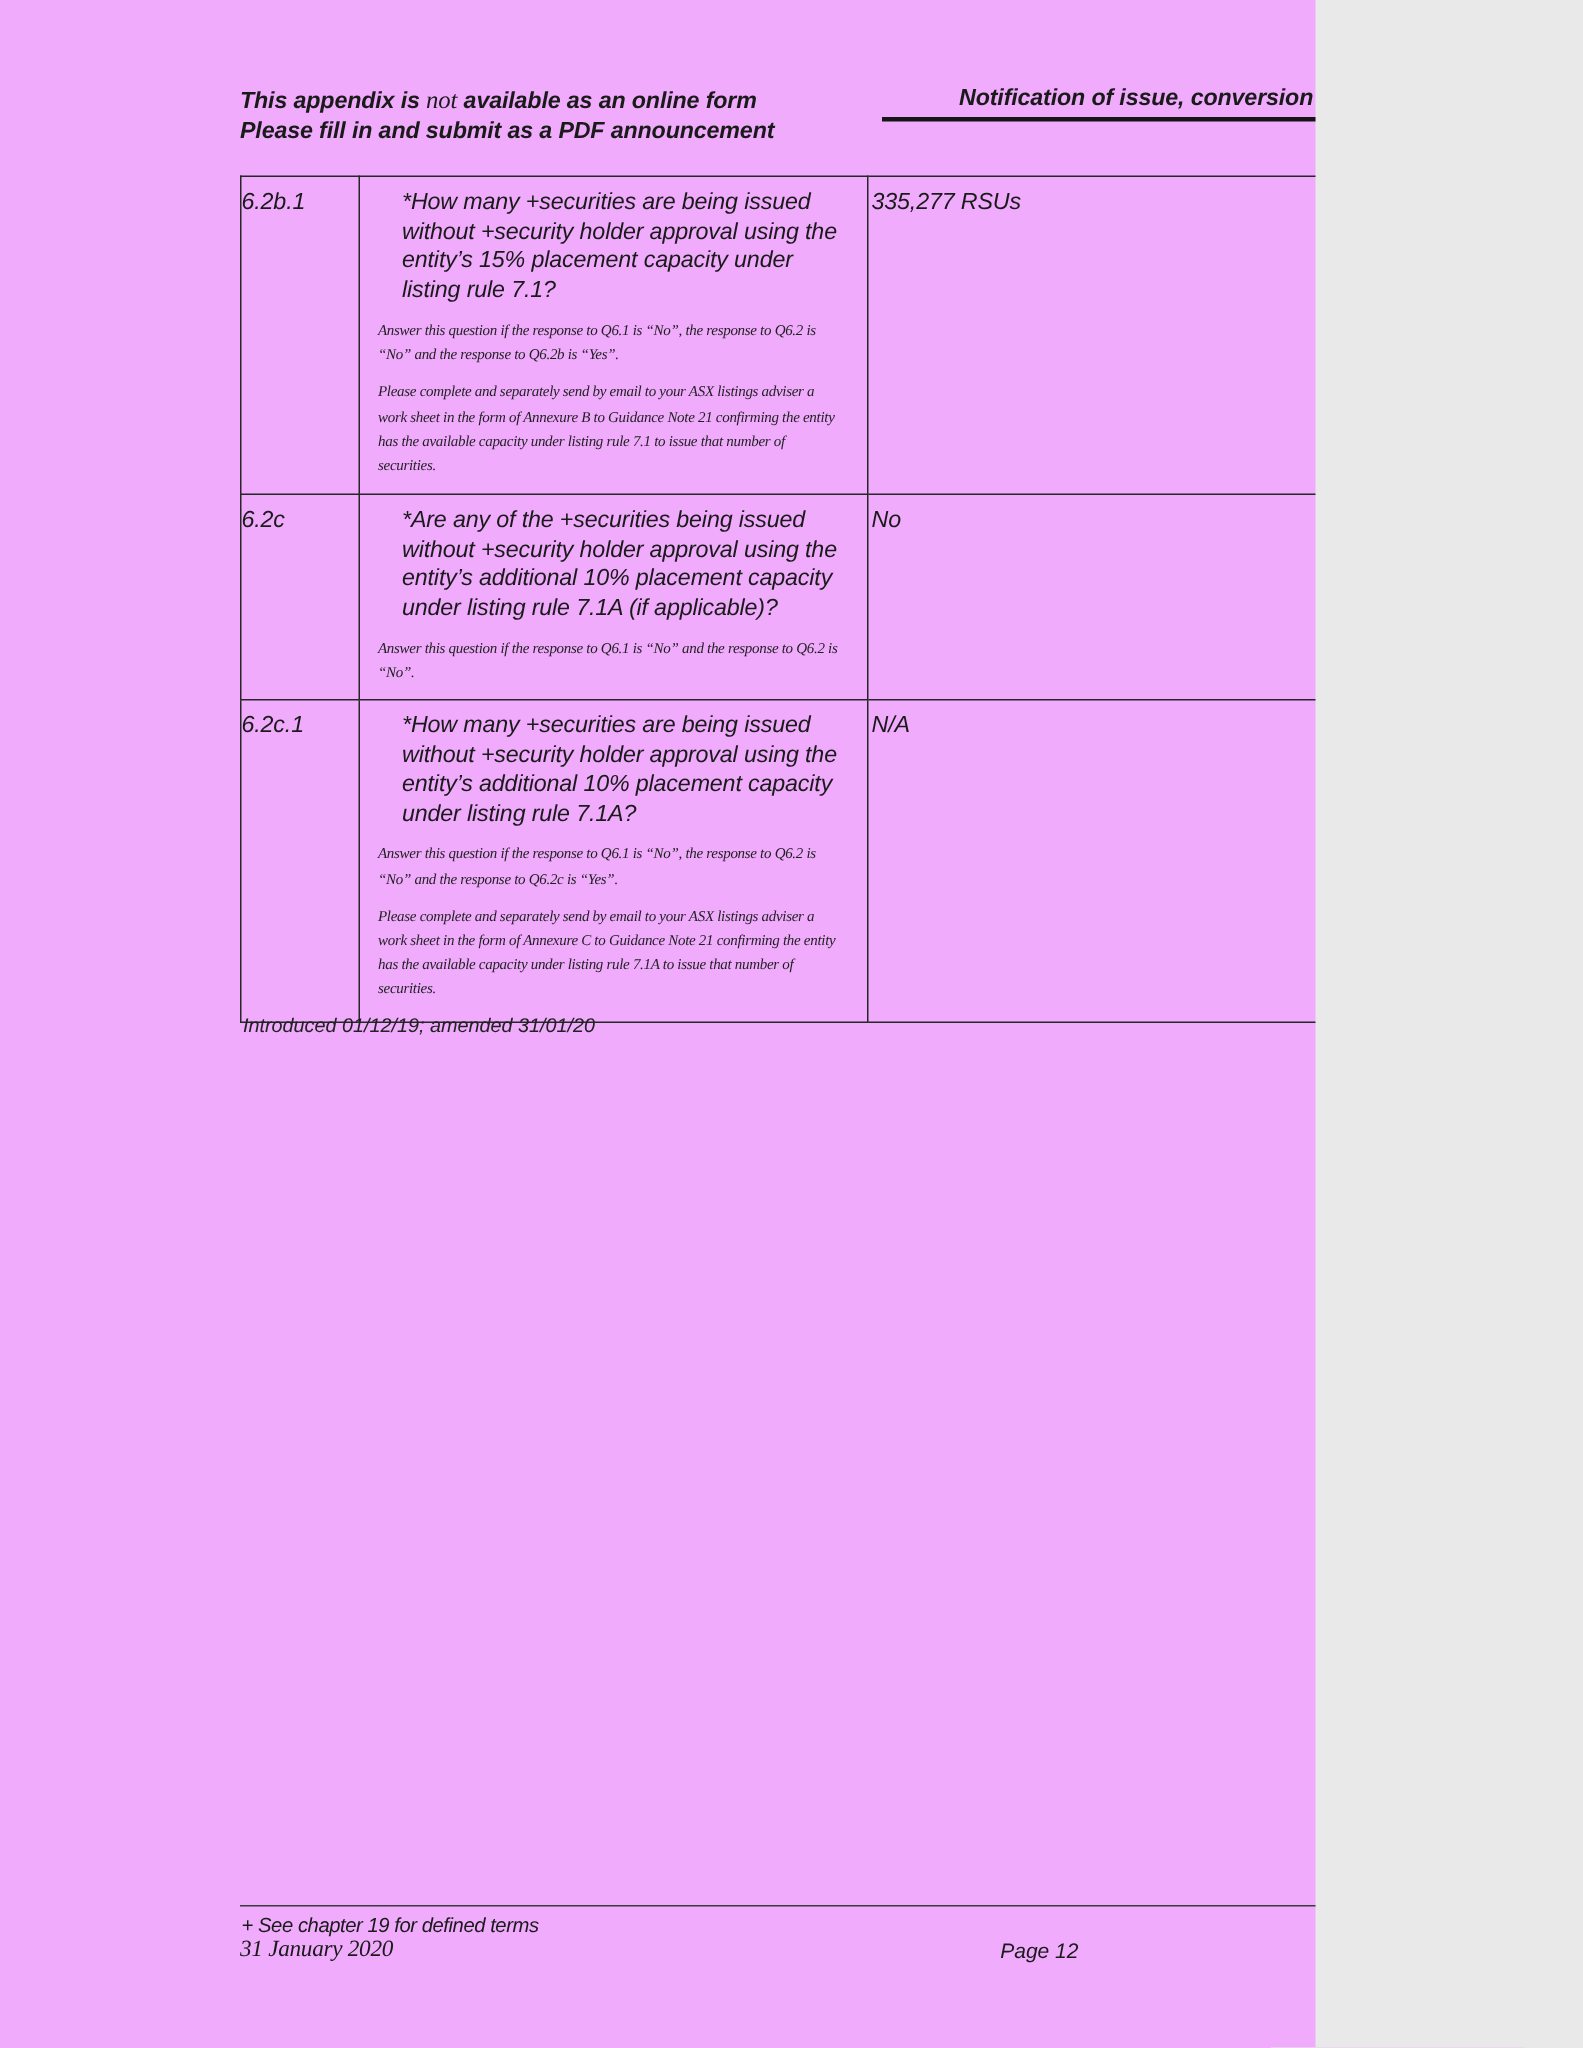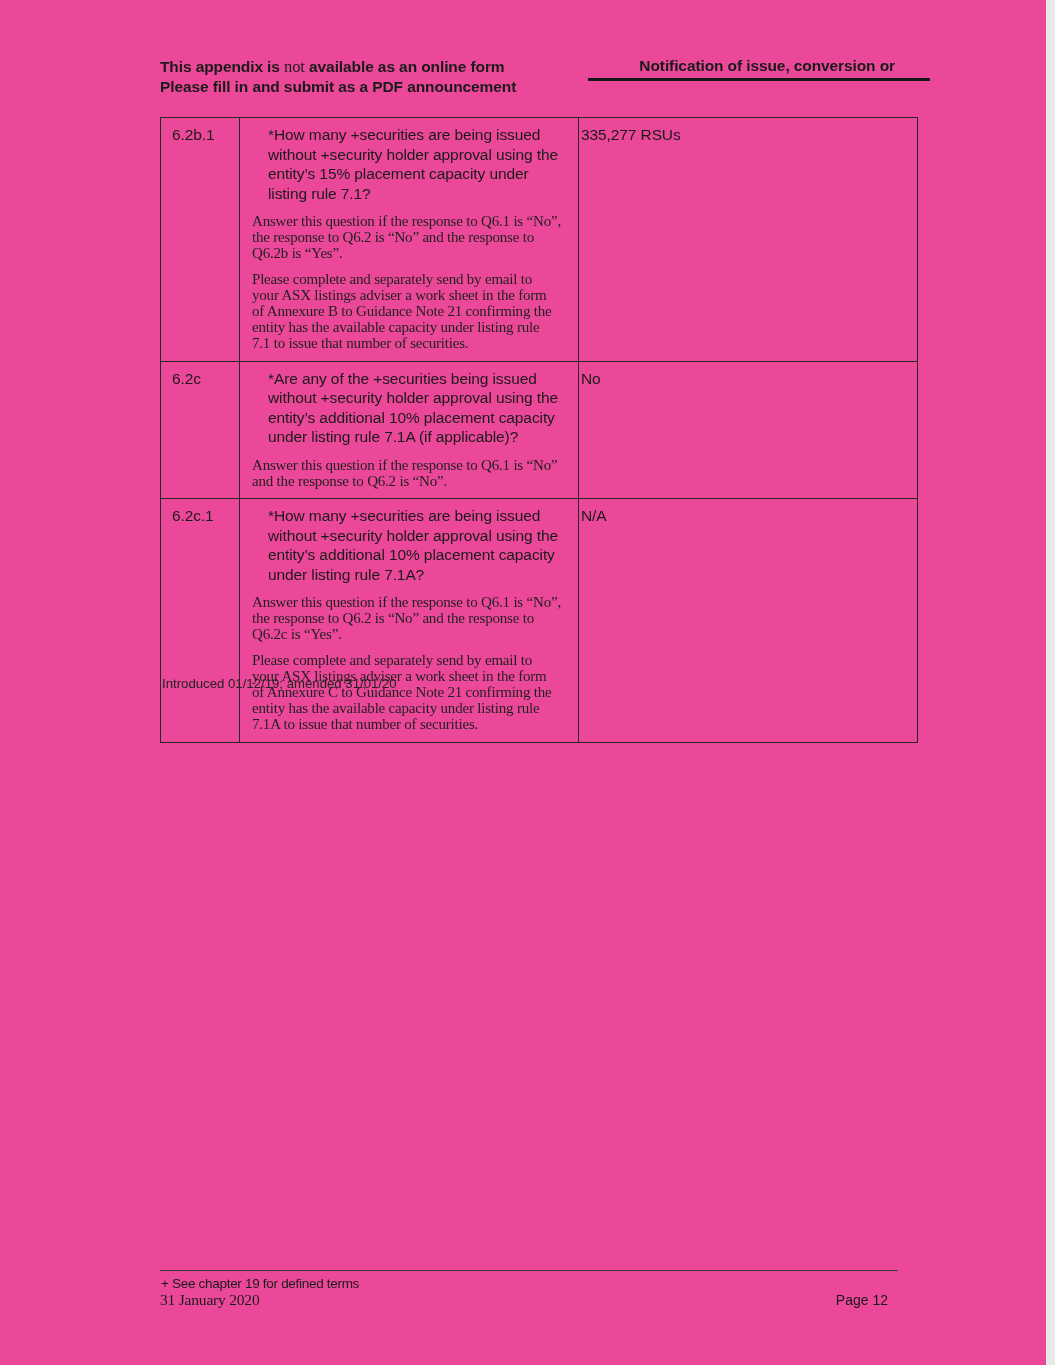--- a/index.html
+++ b/index.html
@@ -1,24 +1,25 @@
 <!DOCTYPE html>
 <html><head>
 <meta charset="utf-8">
 <style>
   * { margin: 0; padding: 0; box-sizing: border-box; }
   html, body { background: #e9e9e9; }
   .page {
     position: relative;
-    width: 1046px;
+    width: 877px;
     height: 1365px;
-    background: #ec4899;
+    background: #f0abfc;
     font-family: "Liberation Sans", sans-serif;
     color: #1a1a1a;
     overflow: hidden;
+    font-style: italic;
   }
 
   
   .header-left {
     position: absolute;
     left: 160px;
     top: 57px;
     width: 430px;
     font-size: 15.5px;
     font-weight: bold;
@@ -59,31 +60,31 @@
     vertical-align: top;
     font-size: 15.5px;
     line-height: 19.5px;
   }
   .col-id { width: 79px; }
   .col-q  { width: 339px; }
   .col-a  { width: 339px; }
   tr.row-1 { height: 212px; }
   tr.row-2 { height: 119px; }
   tr.row-3 { height: 215px; }
-  .cell-id { padding: 7px 4px 0 11px; letter-spacing: -0.1px; }
+  .cell-id { padding: 7px 4px 0 0; letter-spacing: -0.1px; }
   .cell-q  { padding: 7px 15px 0 12px; }
   .cell-a  { padding: 7px 8px 0 2px; letter-spacing: -0.1px; }
   .q {
     margin: 0 0 10px 16px;
     letter-spacing: -0.1px;
   }
   .note {
     margin: 0 0 9px 0;
     font-family: "Liberation Serif", serif;
-    font-size: 15px;
+    font-size: 10px;
     line-height: 16.2px;
     letter-spacing: -0.2px;
     color: #1f1f1f;
     padding-right: 2px;
   }
 
   
   .introduced {
     position: absolute;
     left: 162px;

